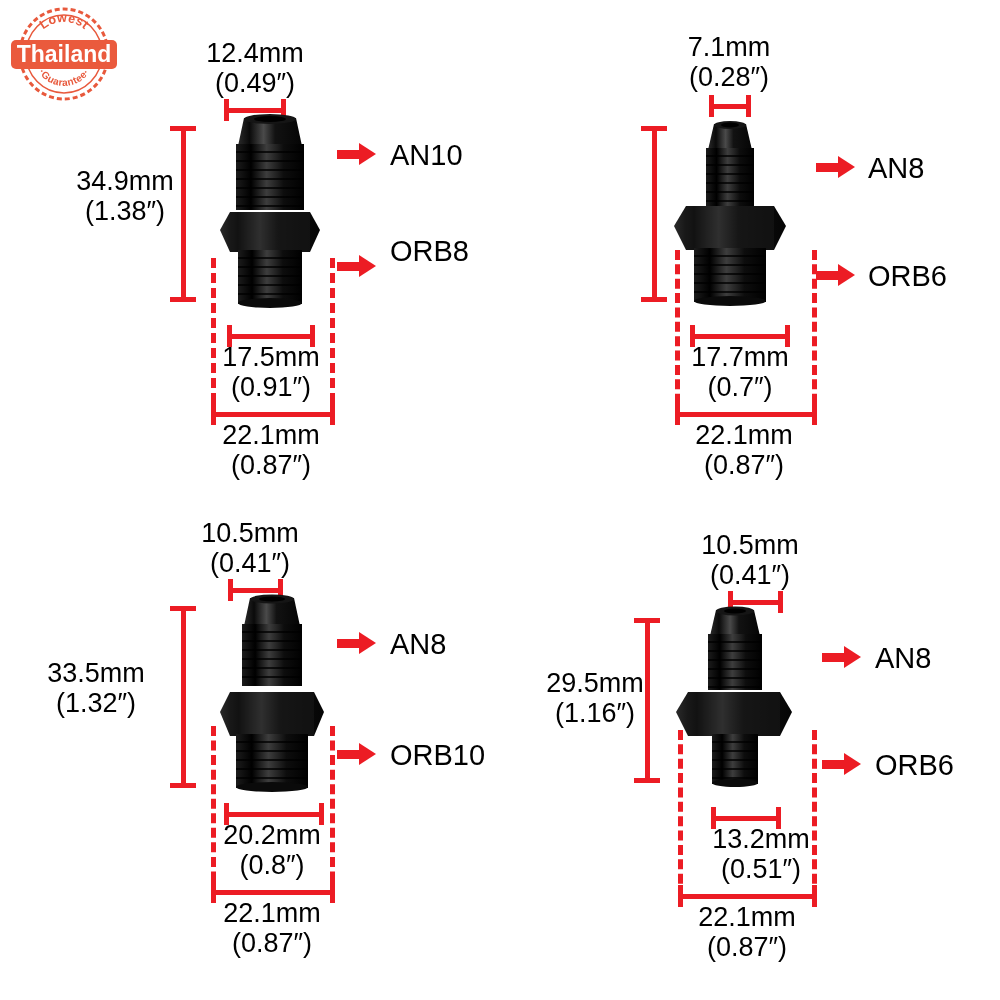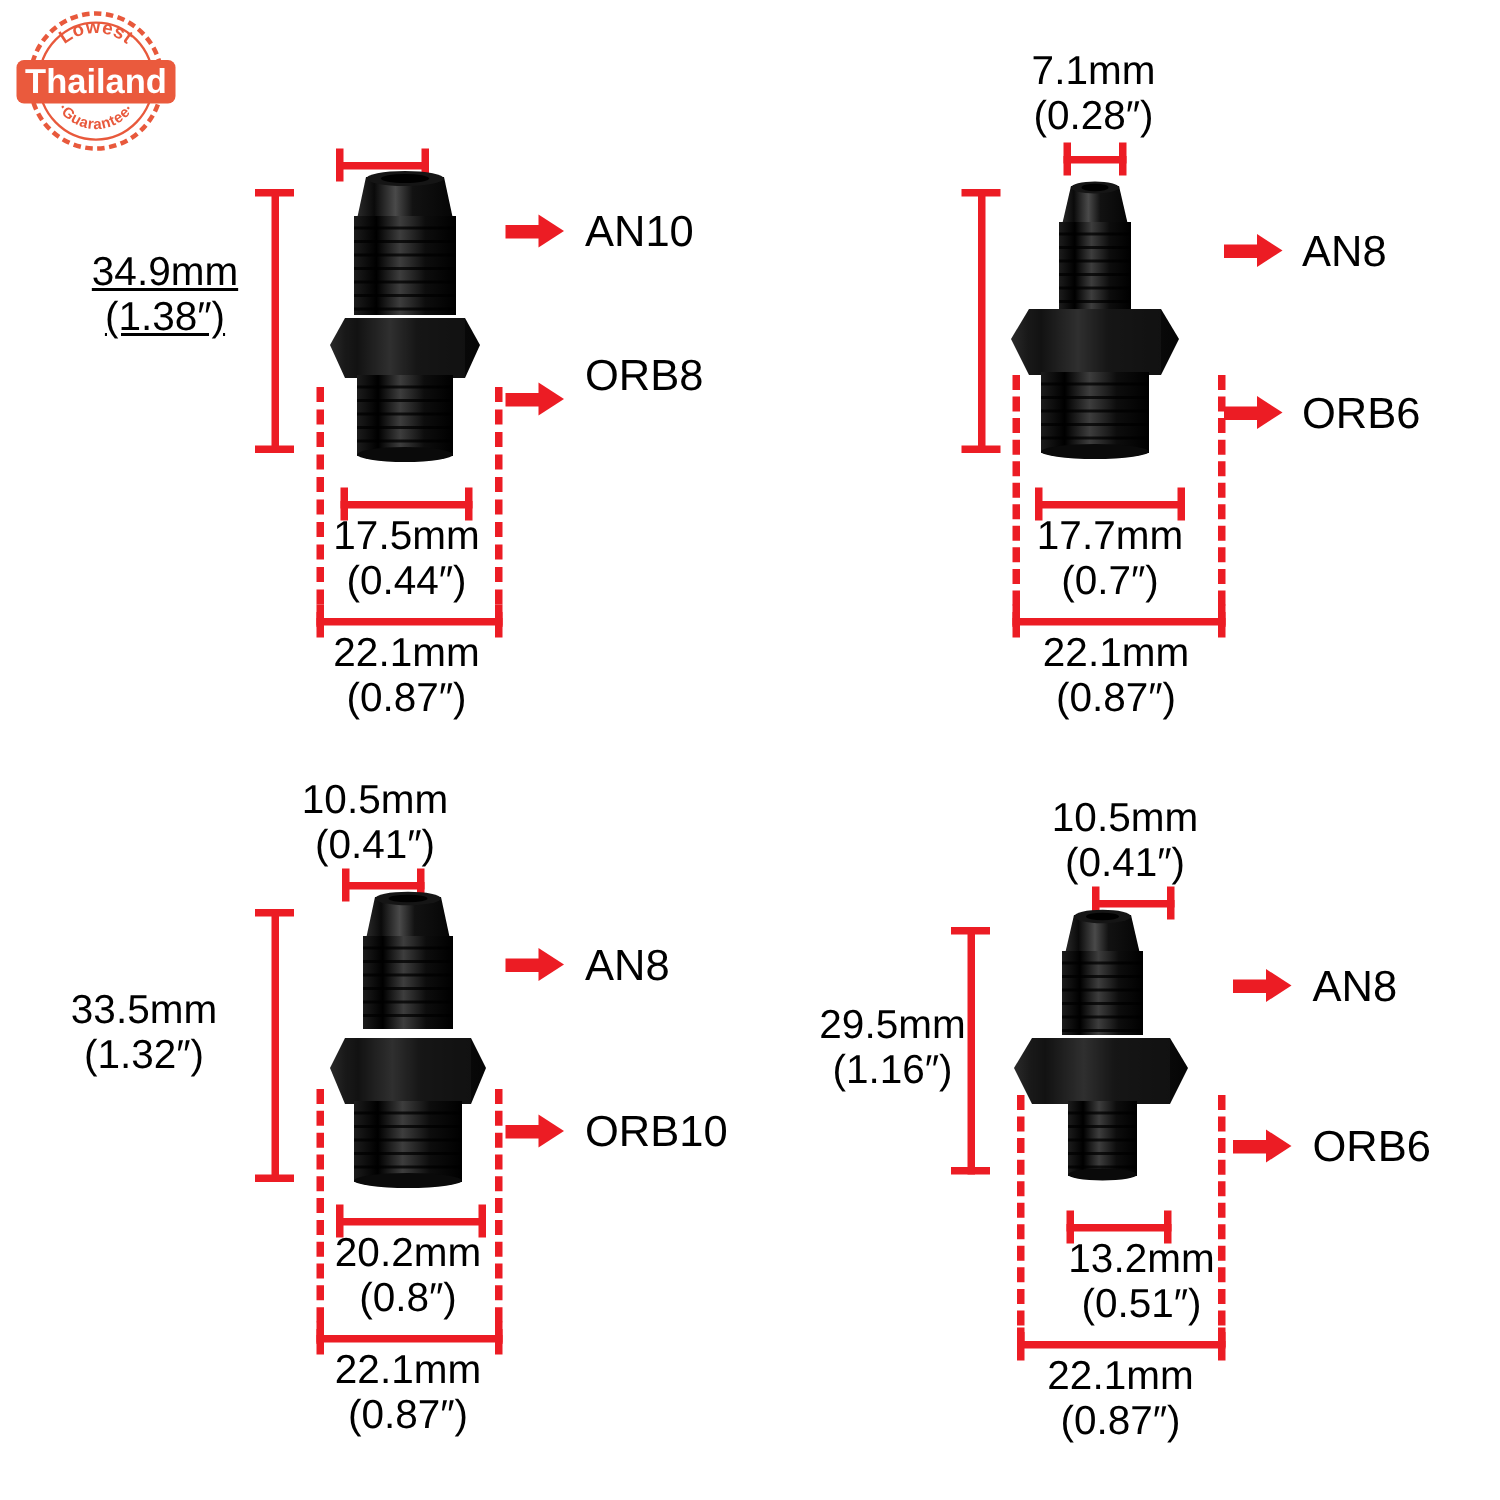--- a/index.html
+++ b/index.html
@@ -105,26 +105,30 @@
     <text font-family="Liberation Sans, sans-serif" font-size="10" font-weight="bold" fill="#e8593c" letter-spacing="0.4">
       <textPath href="#arcBot" startOffset="50%" text-anchor="middle">·Guarantee·</textPath>
     </text>
     <rect x="3" y="36" width="106" height="29" rx="5" fill="#ea5a3d"></rect>
     <text x="56" y="58" font-family="Liberation Sans, sans-serif" font-size="23" font-weight="bold" fill="#ffffff" text-anchor="middle">Thailand</text>
   </svg>
 </div>
 
 <div class="quad q0">
 
+  <div class="dimtext" style="left:165px; top:38px; width:180px;">
+    <span>12.4mm</span>
+    <span class="l2">(0.49″)</span>
+  </div>
 
   <div class="rl hline" style="left:224px; top:108px; width:62px;"></div>
   <div class="rl cap-v" style="left:224px; top:99px;"></div>
   <div class="rl cap-v" style="left:281px; top:99px;"></div>
 
-  <div class="dimtext" style="left:30px; top:166px; width:160px;text-decoration:underline;">
+  <div class="dimtext" style="left:45px; top:166px; width:160px;">
     <span>34.9mm</span>
     <span class="l2">(1.38″)</span>
   </div>
   <div class="rl vline" style="left:181px; top:126px; height:176px;"></div>
   <div class="rl cap-h" style="left:170px; top:126px;"></div>
   <div class="rl cap-h" style="left:170px; top:297px;"></div>
 
   <div class="fitting" style="left:214px; top:112px;">
     <svg width="112" height="196" viewBox="0 0 112 196">
       <defs>
@@ -187,21 +191,21 @@
   <div class="callout" style="left:390px; top:237px;">ORB8</div>
 
   <div class="dashv" style="left:211px; top:258px; height:160px;"></div>
   <div class="dashv" style="left:330px; top:258px; height:160px;"></div>
 
   <div class="rl hline" style="left:227px; top:334px; width:88px;"></div>
   <div class="rl cap-v" style="left:227px; top:325px;"></div>
   <div class="rl cap-v" style="left:310px; top:325px;"></div>
   <div class="dimtext" style="left:181px; top:342px; width:180px;">
     <span>17.5mm</span>
-    <span class="l2">(0.44″)</span>
+    <span class="l2">(0.91″)</span>
   </div>
 
   <div class="rl hline" style="left:211px; top:412px; width:124px;"></div>
   <div class="rl cap-v" style="left:211px; top:403px;"></div>
   <div class="rl cap-v" style="left:330px; top:403px;"></div>
   <div class="dimtext" style="left:181px; top:420px; width:180px;">
     <span>22.1mm</span>
     <span class="l2">(0.87″)</span>
   </div>
 </div>

